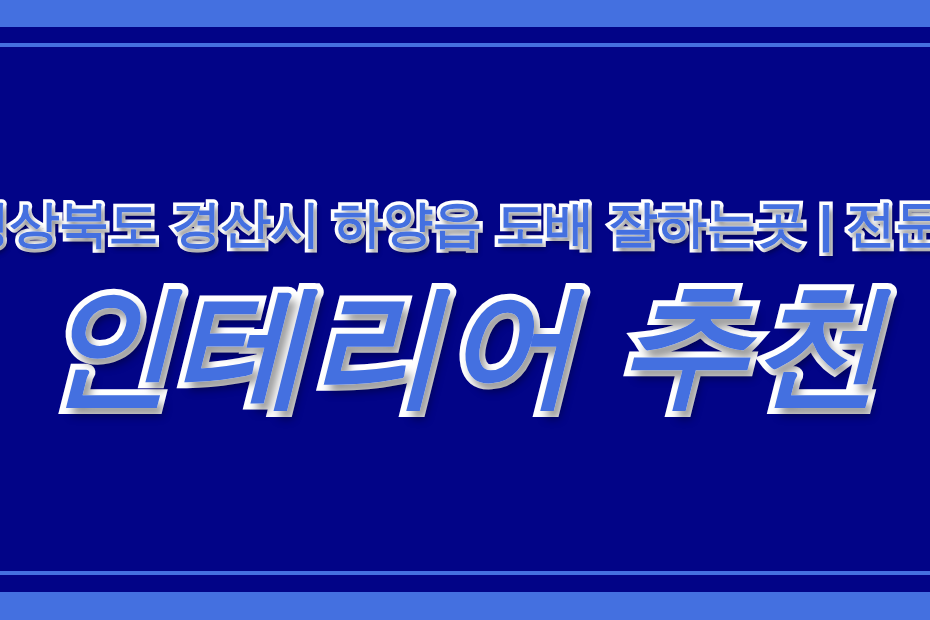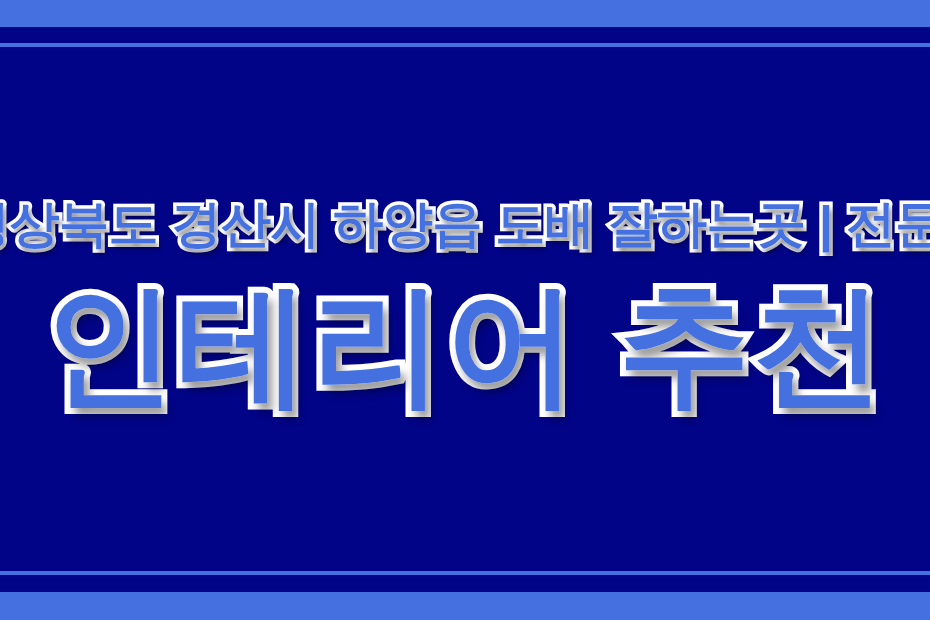--- a/index.html
+++ b/index.html
@@ -74,20 +74,21 @@
 
   #banner-title {
     font-size: 132px;
     line-height: 140px;
     -webkit-text-stroke-width: 12px;
     text-shadow:
        0 0 0 #fff,
        5px 8px 8px rgba(0,0,0,0.40);
     margin: 8px;
     letter-spacing: 2px;
+    font-style: italic;
   }
 </style>
 </head>
 <body>
 
 <div id="thumbnail-banner">
 
   <div class="band" id="top-accent-band"></div>
 
   <div class="band" id="top-accent-rule"></div>

